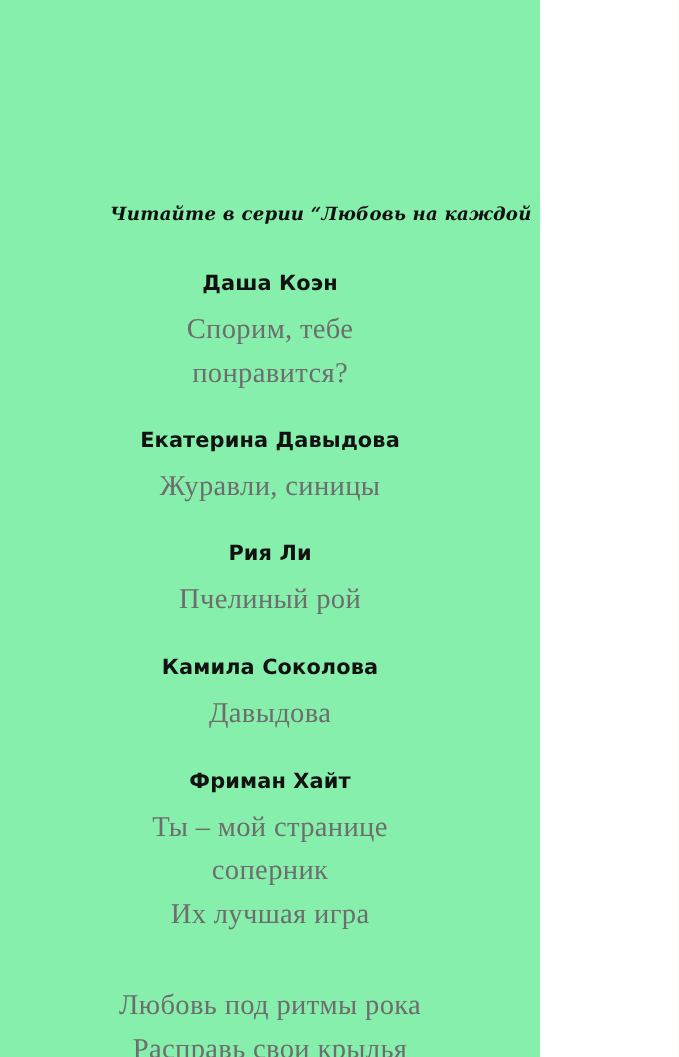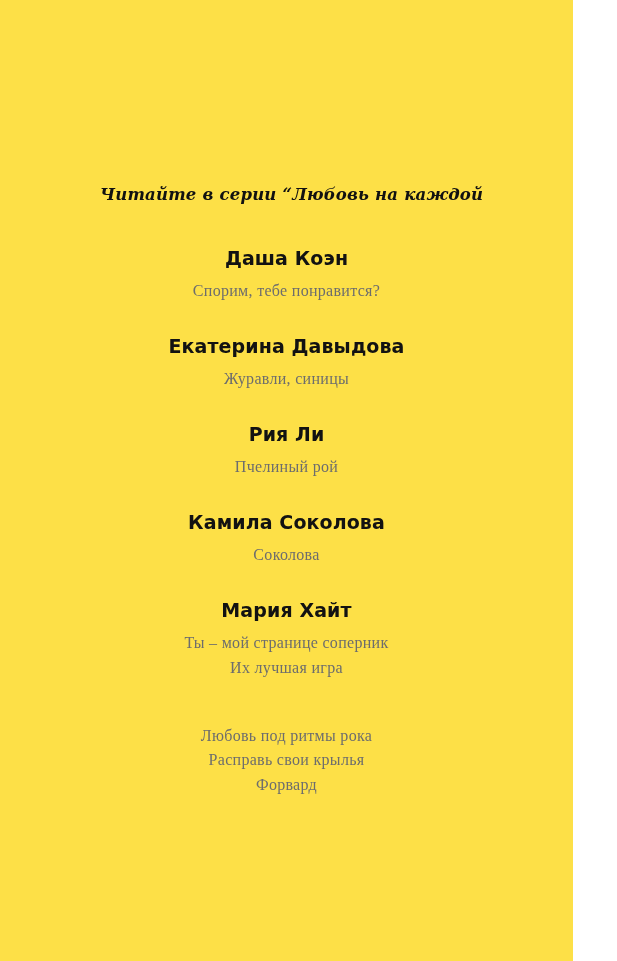--- a/index.html
+++ b/index.html
@@ -9,23 +9,23 @@
   }
   body {
     width: 617px;
     height: 961px;
     font-family: "Liberation Serif", serif;
     color: #1a1a1a;
     -webkit-font-smoothing: antialiased;
   }
   .page {
     position: relative;
-    width: 573px;
+    width: 491px;
     height: 961px;
-    background: #fde047;
+    background: #86efac;
     box-sizing: border-box;
     overflow: hidden;
   }
   .content {
     position: absolute;
     left: 0;
     right: 0;
     top: 182px;
     padding: 0 100px;
     text-align: center;
@@ -54,21 +54,21 @@
     font-family: "DejaVu Sans", sans-serif;
     font-weight: 700;
     font-size: 19px;
     line-height: 1.3;
     color: #121212;
     margin: 0 0 9px 0;
     letter-spacing: 0.1px;
   }
   .title {
     font-family: "Liberation Serif", serif;
-    font-size: 16px;
+    font-size: 26px;
     line-height: 1.52;
     color: #6d6d6d;
     margin: 0;
     letter-spacing: 0.3px;
   }
   .entry--spaced-top {
     margin-top: 44px;
   }
 </style>
 </head>
@@ -91,25 +91,25 @@
       <p class="title">Журавли, синицы</p>
     </div>
 
     <div class="entry">
       <p class="author">Рия Ли</p>
       <p class="title">Пчелиный рой</p>
     </div>
 
     <div class="entry">
       <p class="author">Камила Соколова</p>
-      <p class="title">Соколова</p>
+      <p class="title">Давыдова</p>
     </div>
 
     <div class="entry">
-      <p class="author">Мария Хайт</p>
+      <p class="author">Фриман Хайт</p>
       <p class="title">Ты – мой странице соперник</p>
       <p class="title">Их лучшая игра</p>
     </div>
 
     <div class="entry entry--spaced-top">
       <p class="title">Любовь под ритмы рока</p>
       <p class="title">Расправь свои крылья</p>
       <p class="title">Форвард</p>
     </div>
 

